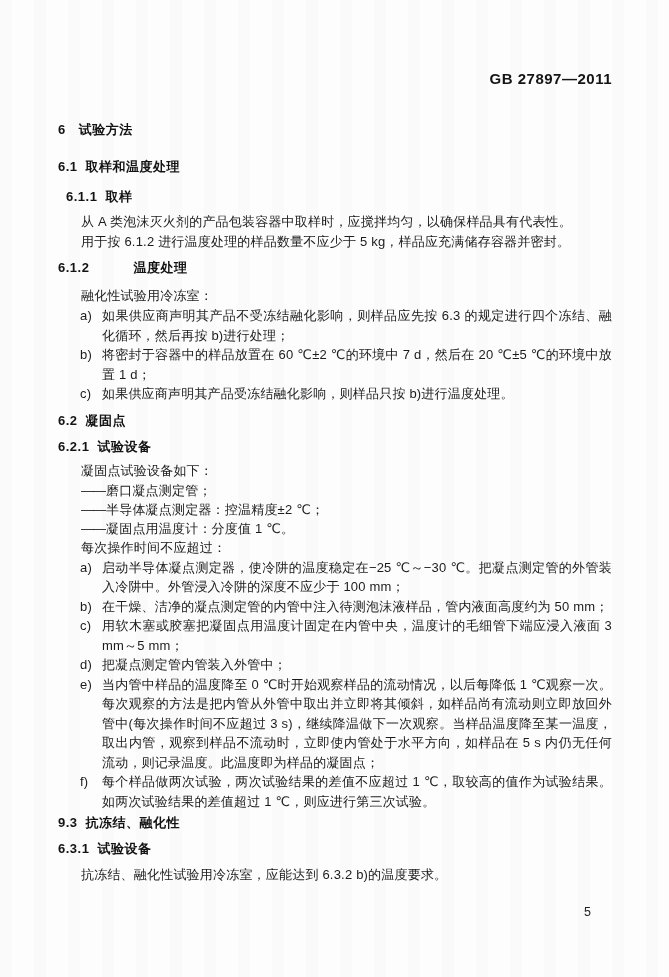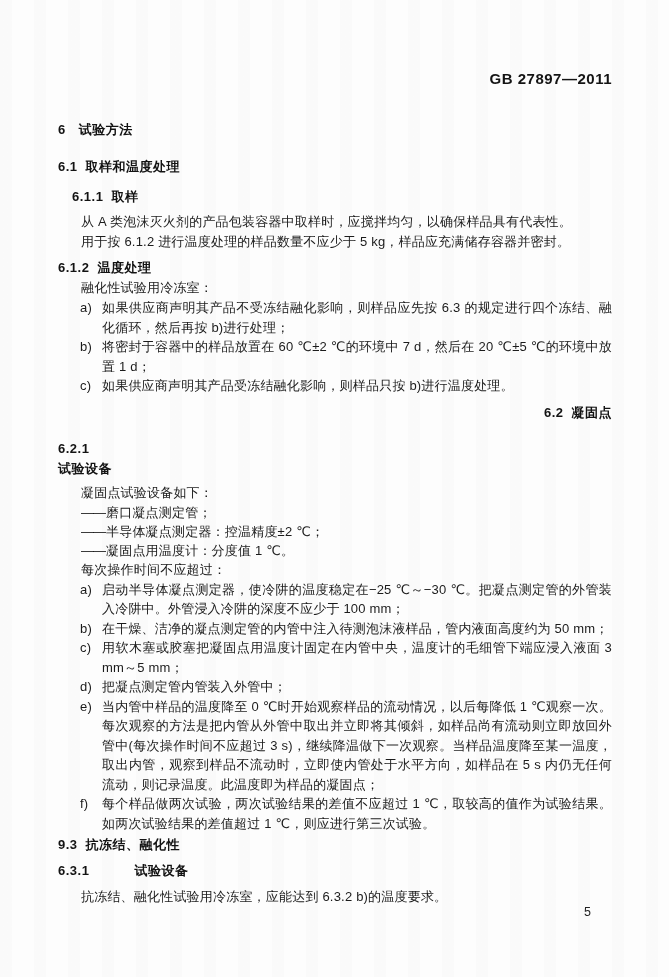--- a/index.html
+++ b/index.html
@@ -45,27 +45,27 @@
     letter-spacing: 0.5px;
     color: #131313;
     display: flex;
     text-align: left;
   }
   .h2 .hnum { margin-right: 13px; }
   .h3 .hnum { margin-right: 8px; }
   .h4 .hnum { margin-right: 8px; }
   .h2 { margin: 0 0 17px 0; }
   .h3-61  { margin: 17px 0 0 0; text-align: center; }
-  .h4-611 { margin: 10px 0 5px 14px; }
-  .h4-612 { margin: 6px 0 0 0; }
-  .h3-62  { margin: 7px 0 5px 0; justify-content: flex-end; }
-  .h4-621 { margin: 16px 0 4px 0; flex-direction: column; }
+  .h4-611 { margin: 10px 0 5px 8px; }
+  .h4-612 { margin: 6px 0 8px 0; gap: 36px; }
+  .h3-62  { margin: 7px 0 5px 0; }
+  .h4-621 { margin: 6px 0 4px 0; }
   .h4-622 { margin: 9px 0 5px 0; }
   .h3-63  { margin: 2px 0 0 0; }
-  .h4-631 { margin: 6px 0 6px 0; gap: 37px; }
+  .h4-631 { margin: 6px 0 6px 0; }
   .para {
     line-height: 20px;
     margin: 0;
     padding-left: 23px;
   }
   .li {
     display: flex;
     line-height: 19.5px;
     margin: 0;
   }

